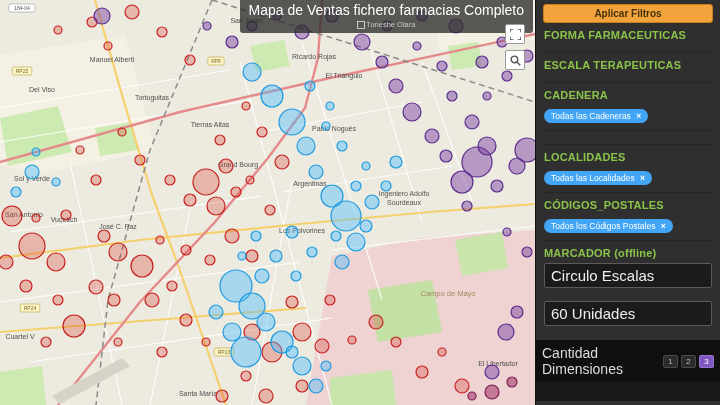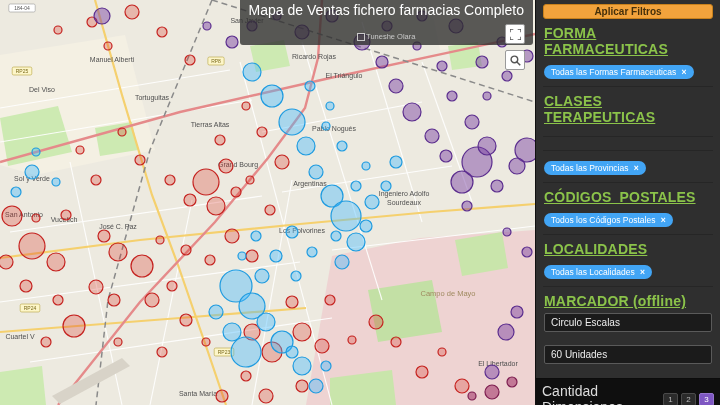--- a/index.html
+++ b/index.html
@@ -6,39 +6,39 @@
   body{width:720px;height:405px;overflow:hidden;background:#2e2e2e;
        font-family:"Liberation Sans",sans-serif;}
   .app{display:flex;width:720px;height:405px;}
 
   
   .map{position:relative;width:535px;height:405px;flex:0 0 535px;background:#edeae0;overflow:hidden;}
   svg text{font-family:"Liberation Sans",sans-serif;}
   .map-title{position:absolute;top:0;right:2px;background:rgba(45,45,45,0.78);color:#fff;
              padding:2px 9px 4px;text-align:center;border-radius:0 0 3px 3px;z-index:5;}
   .map-title .t1{font-size:14px;white-space:nowrap;}
-  .map-title .t2{font-size:7.5px;color:#c9c9c9;margin-top:14px;display:flex;align-items:center;justify-content:center;gap:1px;}
+  .map-title .t2{font-size:7.5px;color:#c9c9c9;margin-top:2px;display:flex;align-items:center;justify-content:center;gap:1px;}
   .sub-ico{display:inline-block;width:6px;height:6px;border:1px solid #c9c9c9;}
   .map-controls{position:absolute;top:24px;right:10px;display:flex;flex-direction:column;gap:6px;z-index:5;}
   .map-btn{width:20px;height:20px;background:#fff;border:1px solid #9a9a9a;border-radius:2px;
            display:flex;align-items:center;justify-content:center;padding:0;cursor:pointer;}
   .map-btn svg{display:block;}
 
   
   .sidebar{width:223px;height:405px;box-sizing:border-box;background:#2f2f2f;border-left:1px solid #111;
            padding:4px 7px;overflow:hidden;display:flex;flex-direction:column;}
   .apply{background:#f2a33c;color:#45300a;font-weight:bold;font-size:10px;border:1px solid #c8811c;
          border-radius:3px;height:19px;width:100%;cursor:pointer;font-family:"Liberation Sans",sans-serif;}
   .fsection{padding:6px 1px 7px;border-bottom:1px solid #262626;}
-  .flabel{color:#8bc34a;font-size:14px;font-weight:bold;letter-spacing:.2px;margin-bottom:4px;text-decoration:underline;}
+  .flabel{color:#8bc34a;font-size:11px;font-weight:bold;letter-spacing:.2px;margin-bottom:4px;}
   .chip{display:inline-block;background:#42a5f5;color:#fff;font-size:8.5px;padding:2px 7px;
         border-radius:9px;cursor:pointer;white-space:nowrap;}
   .chip .x{margin-left:3px;font-weight:bold;font-style:normal;}
   .selrow{padding:6px 1px 4px;}
-  .selbox{background:#1b1b1b;border:1px solid #5a5a5a;color:#ededed;font-size:10px;padding:3px 6px;
+  .selbox{background:#1b1b1b;border:1px solid #5a5a5a;color:#ededed;font-size:15px;padding:3px 6px;
           border-radius:2px;margin-top:3px;cursor:pointer;}
   .panel{background:#181818;margin:10px -7px 0;border-top:1px solid #0c0c0c;flex:1;}
   .panel-header{display:flex;justify-content:space-between;align-items:center;background:#0f0f0f;
                 padding:4px 6px;}
   .panel-title{color:#dcdcdc;font-size:14px;}
   .dim-btns{display:flex;gap:3px;}
   .dim-btn{min-width:15px;height:13px;font-size:8px;background:#2b2b2b;color:#bbb;border:1px solid #4a4a4a;
            border-radius:2px;padding:0 3px;cursor:pointer;font-family:"Liberation Sans",sans-serif;}
   .dim-btn.sel{background:#7e57c2;color:#fff;border-color:#9575cd;}
 </style>
@@ -303,26 +303,26 @@
           <line x1="6.3" y1="6.3" x2="9.3" y2="9.3" stroke="#555" stroke-width="1.3"></line>
         </svg>
       </button>
     </div>
   </div>
 
   <aside class="sidebar">
     <button class="apply">Aplicar Filtros</button>
 
     <div id="filters">
-        <div class="fsection"><div class="flabel">FORMA FARMACEUTICAS</div><span class="chip">Todas las Formas Farmaceuticas <b class="x">×</b></span></div>
-        <div class="fsection"><div class="flabel">CLASES TERAPEUTICAS</div></div>
+        <div class="fsection"><div class="flabel">FORMA FARMACEUTICAS</div></div>
+        <div class="fsection"><div class="flabel">ESCALA TERAPEUTICAS</div></div>
+        <div class="fsection"><div class="flabel">CADENERA</div><span class="chip">Todas las Cadeneras <b class="x">×</b></span></div>
         <div class="fsection"></div>
-        <div class="fsection"><span class="chip">Todas las Provincias <b class="x">×</b></span></div>
+        <div class="fsection"><div class="flabel">LOCALIDADES</div><span class="chip">Todas las Localidades <b class="x">×</b></span></div>
         <div class="fsection"><div class="flabel">CÓDIGOS_POSTALES</div><span class="chip">Todos los Códigos Postales <b class="x">×</b></span></div>
-        <div class="fsection"><div class="flabel">LOCALIDADES</div><span class="chip">Todas las Localidades <b class="x">×</b></span></div>
       </div>
 
     <div class="selrow">
       <div class="flabel">MARCADOR (offline)</div>
       <div class="selbox">Circulo Escalas</div>
     </div>
 
     <div class="selrow">
       <div class="selbox">60 Unidades</div>
     </div>

